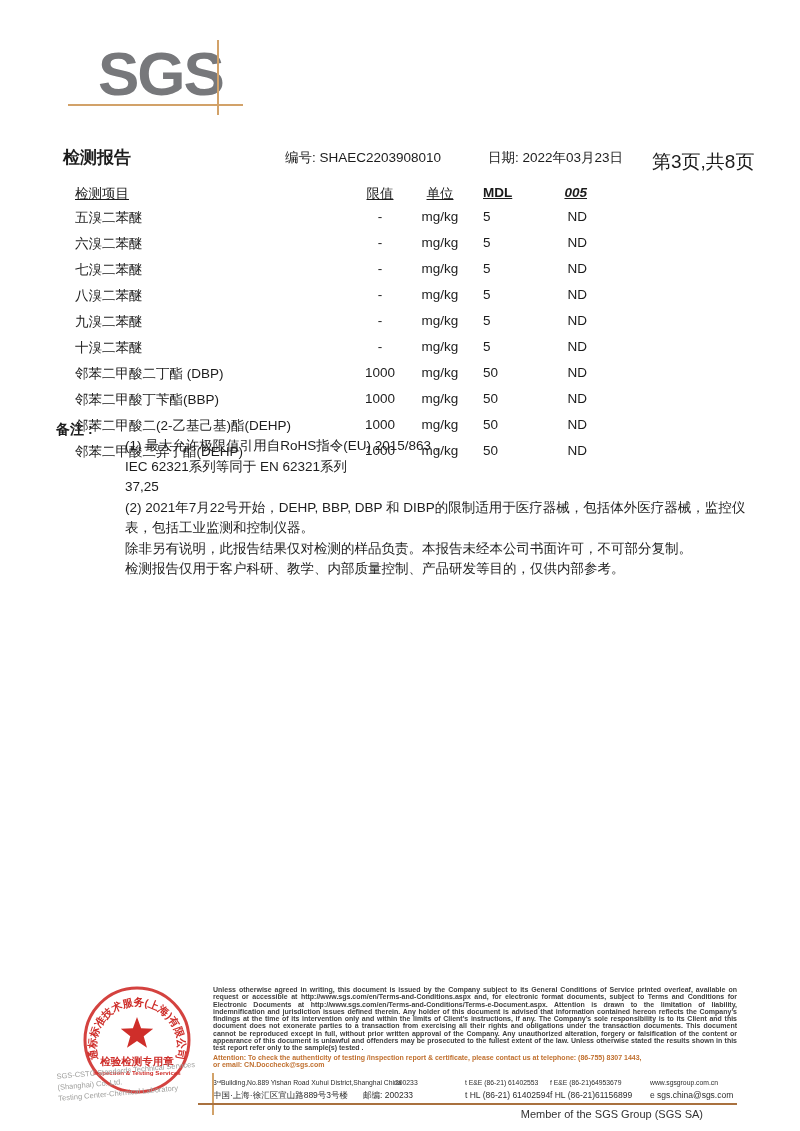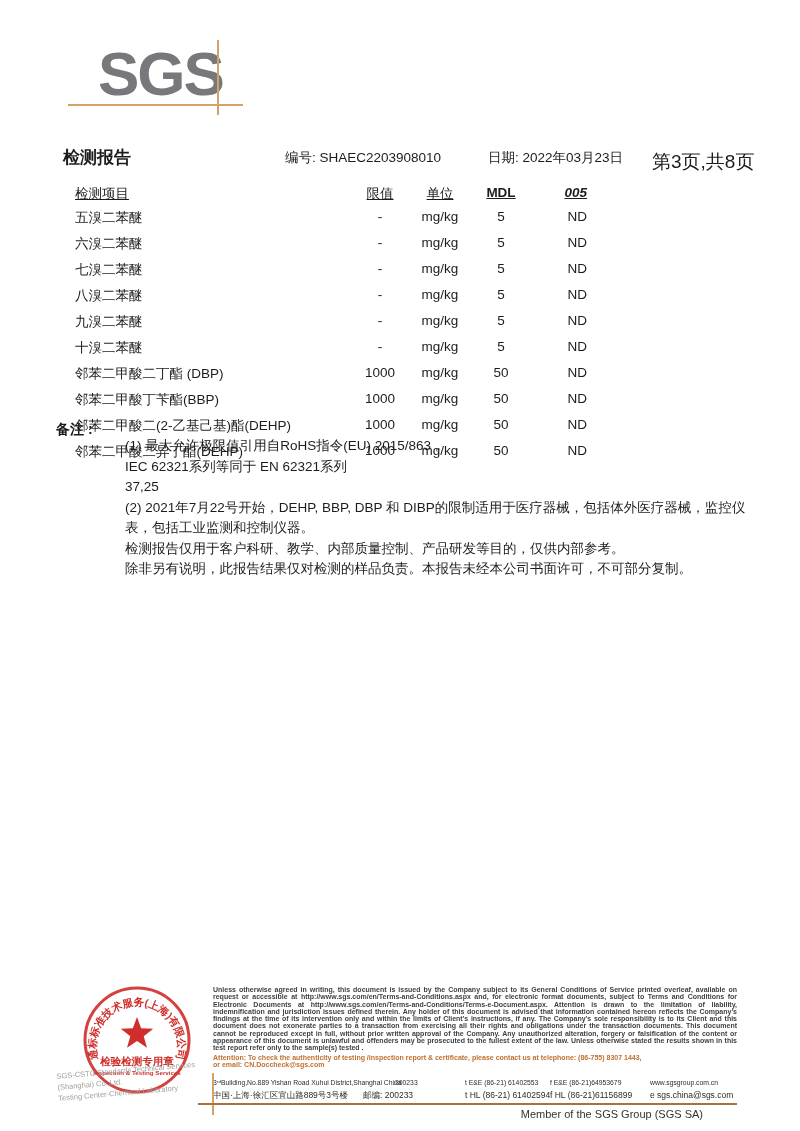--- a/index.html
+++ b/index.html
@@ -20,21 +20,21 @@
   .page-no { position:absolute; left:652px; top:149px; font-size:19px; }
 
   
   .rtable { position:absolute; left:63px; top:181px; width:674px; }
   .trow { position:relative; height:26px; }
   .trow.head { height:24px; }
   .trow span { position:absolute; top:4px; font-size:13.5px; white-space:nowrap; }
   .c-item { left:12px; }
   .c-limit { left:277px; width:80px; text-align:center; }
   .c-unit { left:342px; width:70px; text-align:center; }
-  .c-mdl { left:408px; width:60px; text-align:center; }
+  .c-mdl { left:420px; width:60px; text-align:left; }
   .c-res { left:464px; width:60px; text-align:right; }
   .trow.head span { text-decoration:underline; font-weight:normal; }
   .trow.head .c-mdl { font-weight:bold; }
   .trow.head .c-res { font-style:italic; font-weight:bold; }
 
   
   .notes-label { position:absolute; left:56px; top:421px; font-size:14px; font-weight:bold; }
   .notes { position:absolute; left:125px; top:436px; width:612px; }
   .notes div { font-size:13.5px; line-height:20.5px; white-space:nowrap; }
 
@@ -153,22 +153,22 @@
     </div>
   </div>
 
   <div class="notes-label">备注 :</div>
   <div class="notes">
     <div>(1) 最大允许极限值引用自RoHS指令(EU) 2015/863 。</div>
     <div>IEC 62321系列等同于 EN 62321系列</div>
     <div>37,25</div>
     <div>(2) 2021年7月22号开始，DEHP, BBP, DBP 和 DIBP的限制适用于医疗器械，包括体外医疗器械，监控仪</div>
     <div>表，包括工业监测和控制仪器。</div>
+    <div>除非另有说明，此报告结果仅对检测的样品负责。本报告未经本公司书面许可，不可部分复制。</div>
     <div>检测报告仅用于客户科研、教学、内部质量控制、产品研发等目的，仅供内部参考。</div>
-    <div>除非另有说明，此报告结果仅对检测的样品负责。本报告未经本公司书面许可，不可部分复制。</div>
   </div>
 
   <svg class="stamp-svg" width="164" height="112" viewBox="0 0 164 112">
     <circle cx="82" cy="56" r="52" fill="none" stroke="#cf2e2a" stroke-width="3" opacity="0.9"></circle>
     <path id="arcpath" d="M 44 78 A 41 41 0 1 1 120 78" fill="none"></path>
     <text font-size="10.5" fill="#cf2e2a" font-weight="bold">
       <textPath href="#arcpath" startOffset="50%" text-anchor="middle">通标标准技术服务(上海)有限公司</textPath>
     </text>
     <polygon fill="#cf2e2a" points="82,33 86.1,44.3 98.2,44.7 88.7,52.2 92,63.8 82,57 72,63.8 75.3,52.2 65.8,44.7 77.9,44.3"></polygon>
     <text x="82" y="81" text-anchor="middle" font-size="10.5" font-weight="bold" fill="#cf2e2a">检验检测专用章</text>

